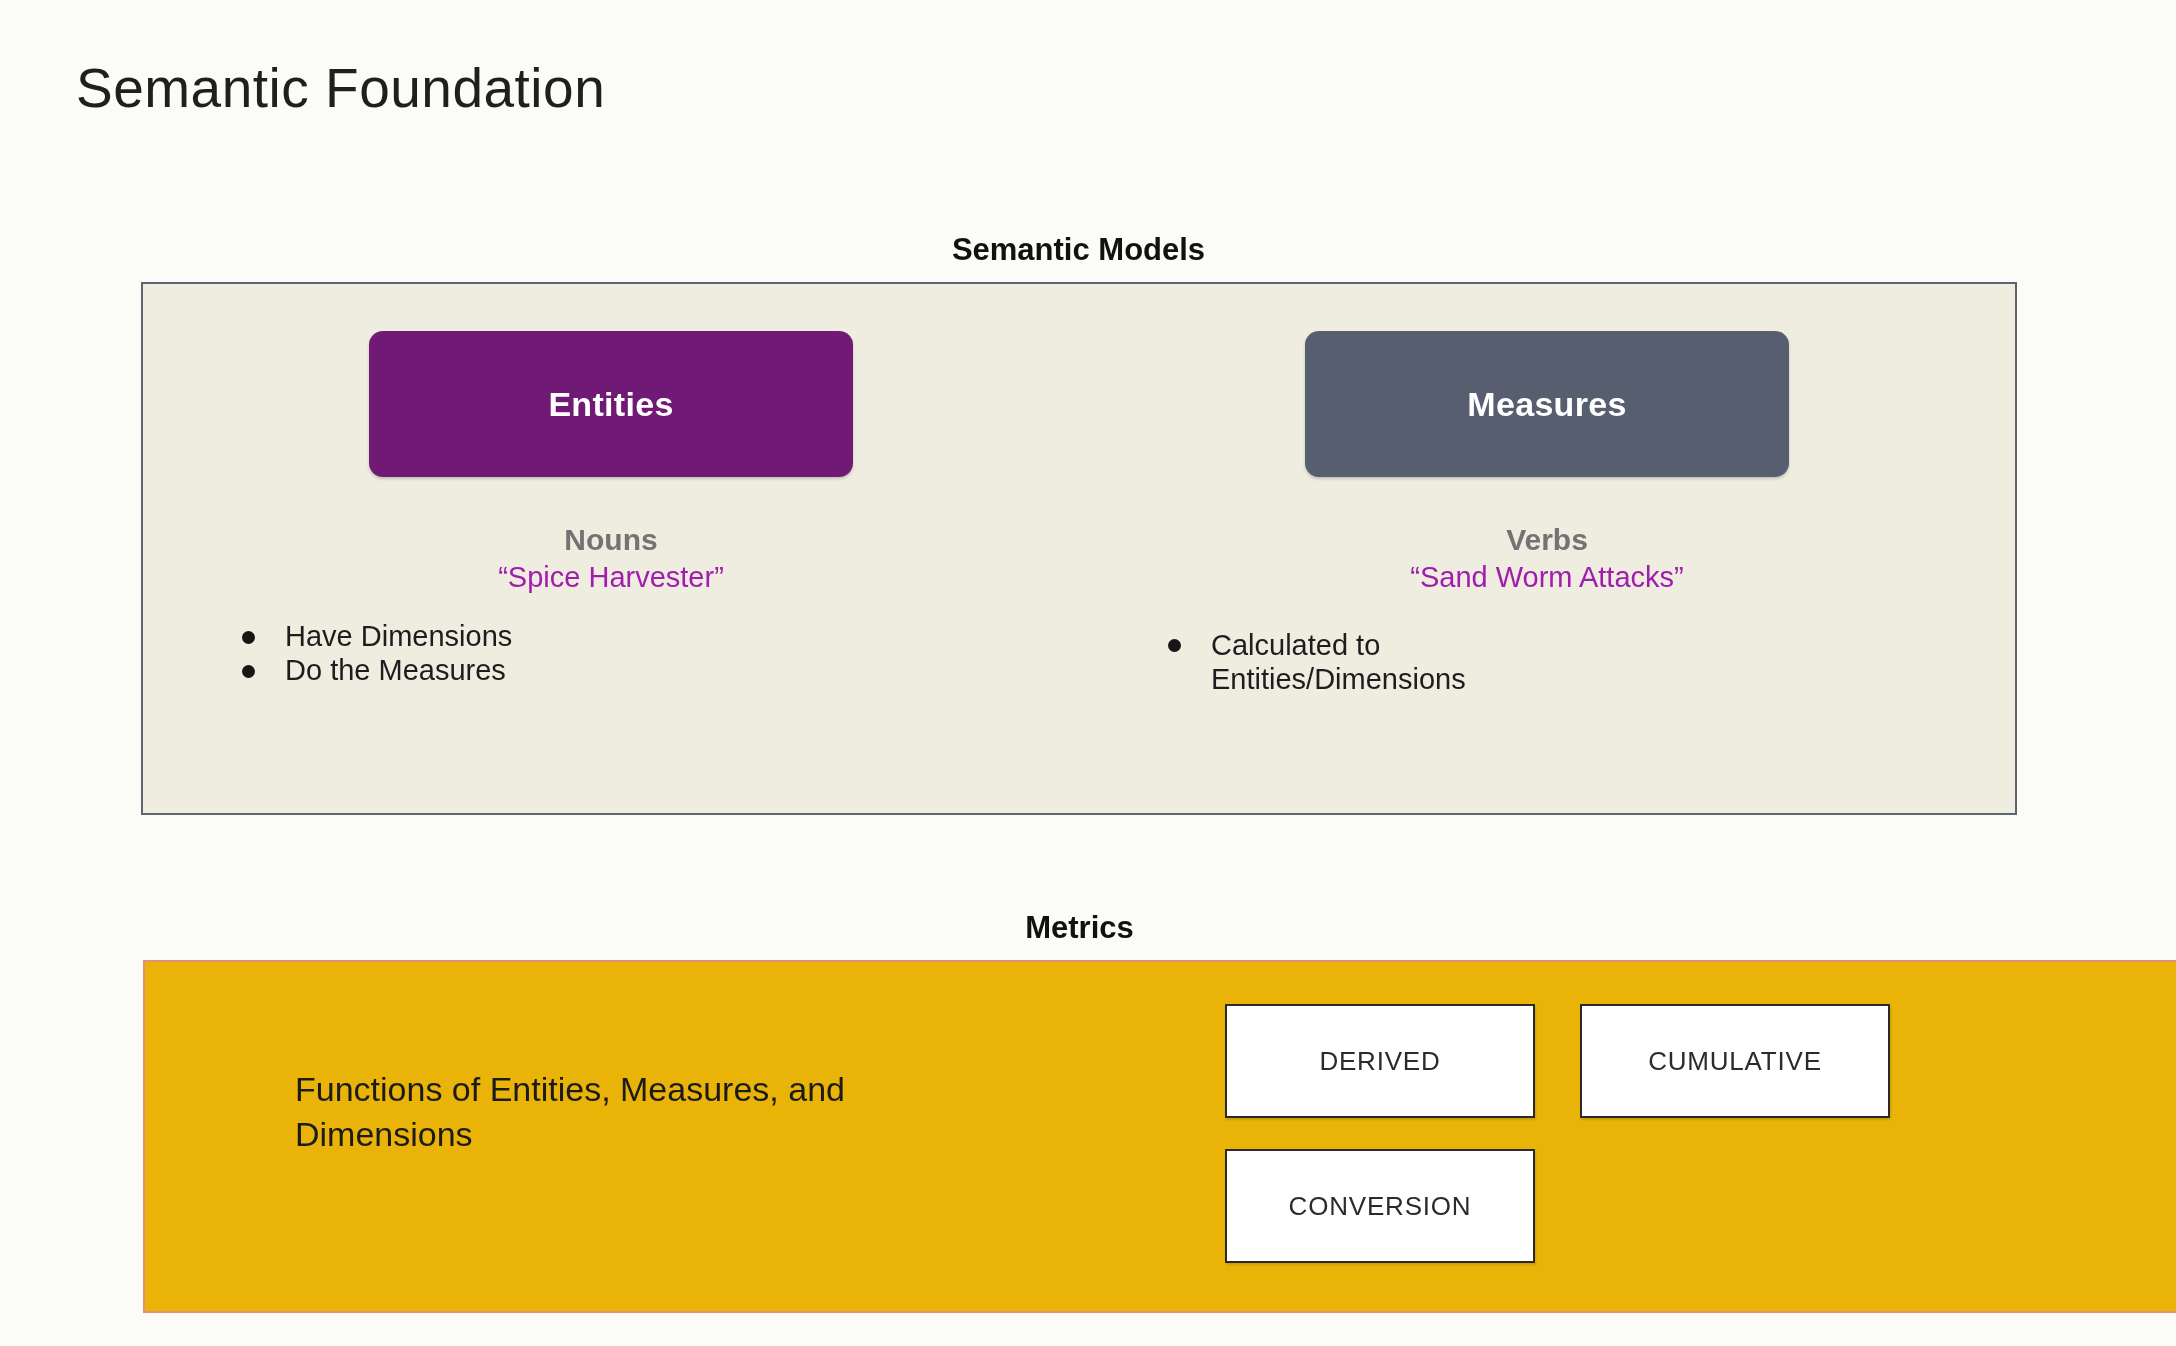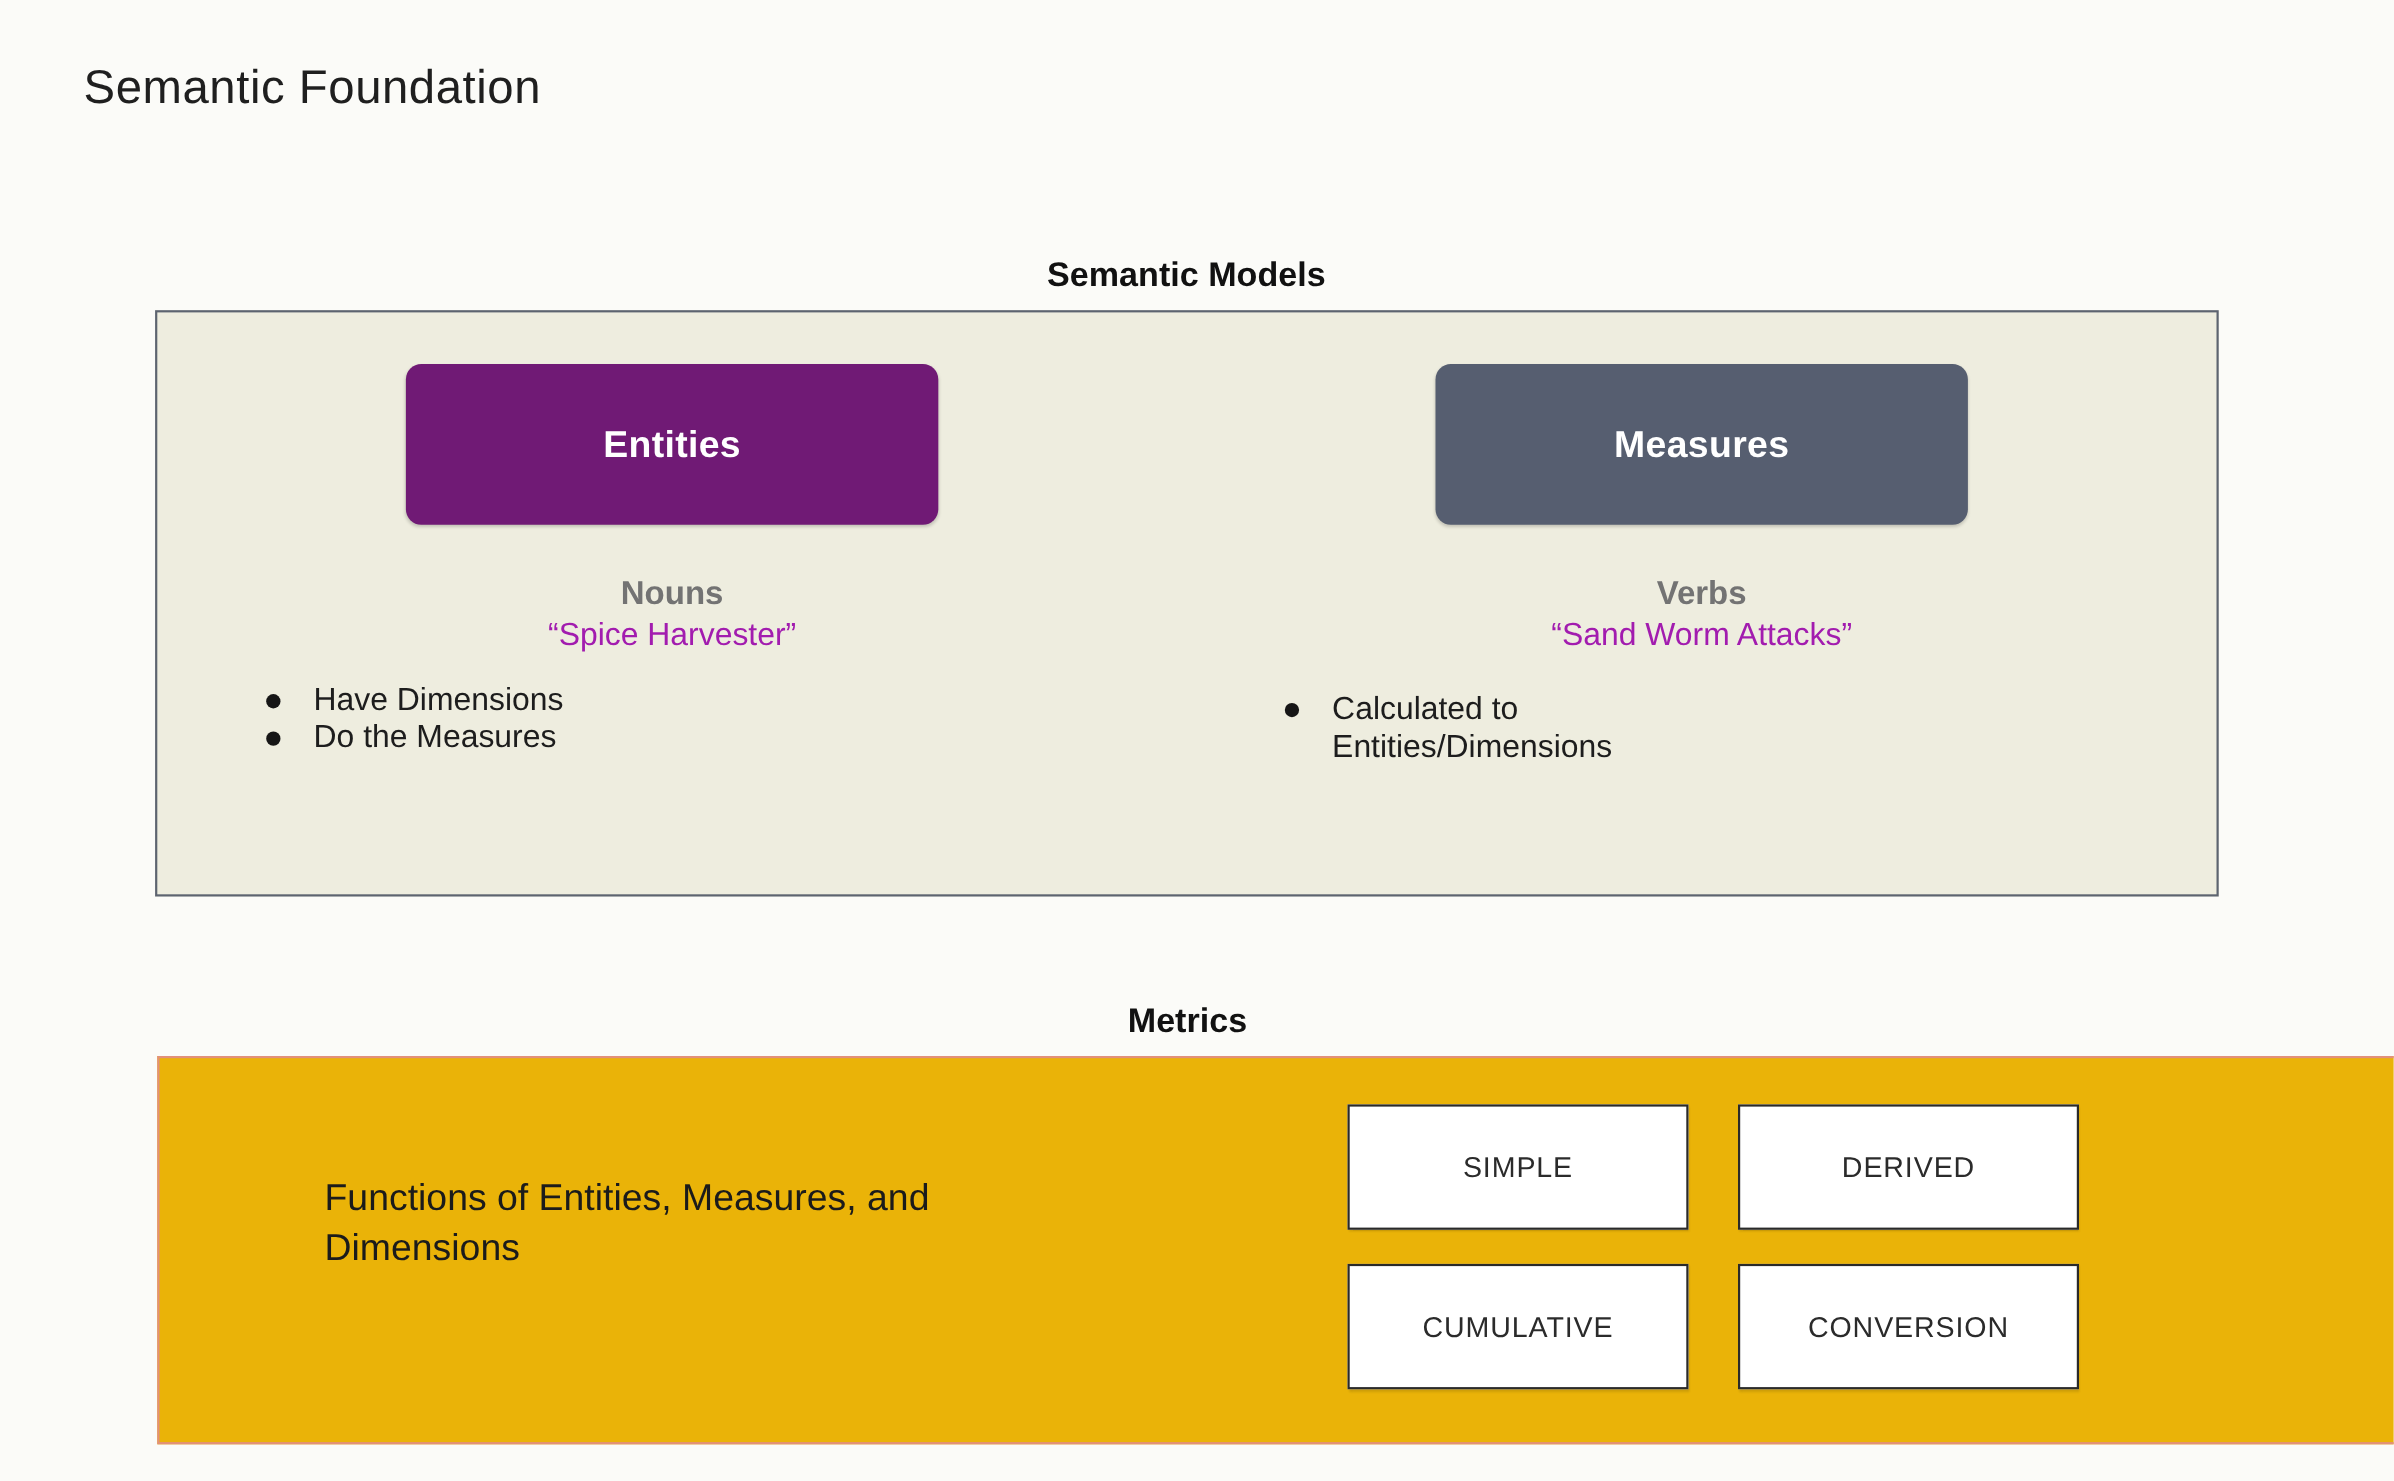--- a/index.html
+++ b/index.html
@@ -18,21 +18,21 @@
   .slide {
     position: absolute;
     inset: 0;
   }
 
   
   .page-title {
     position: absolute;
     left: 76px;
     top: 56px;
-    font-size: 43px;
+    font-size: 55px;
     font-weight: 400;
     letter-spacing: 0.5px;
     color: #1f1f1f;
     white-space: nowrap;
   }
 
   
   .section-caption {
     position: absolute;
     font-size: 31px;
@@ -239,23 +239,20 @@
     </div>
   </div>
 
   <div class="section-caption" id="caption-metrics">Metrics</div>
 
   <div class="metrics-panel">
     <div class="metrics-desc">Functions of Entities, Measures, and Dimensions</div>
 
     <div class="metrics-grid">
       <div class="metric-box">
-        <span>SIMPLE</span>
-      </div>
-      <div class="metric-box">
         <span>DERIVED</span>
       </div>
       <div class="metric-box">
         <span>CUMULATIVE</span>
       </div>
       <div class="metric-box">
         <span>CONVERSION</span>
       </div>
     </div>
   </div>

